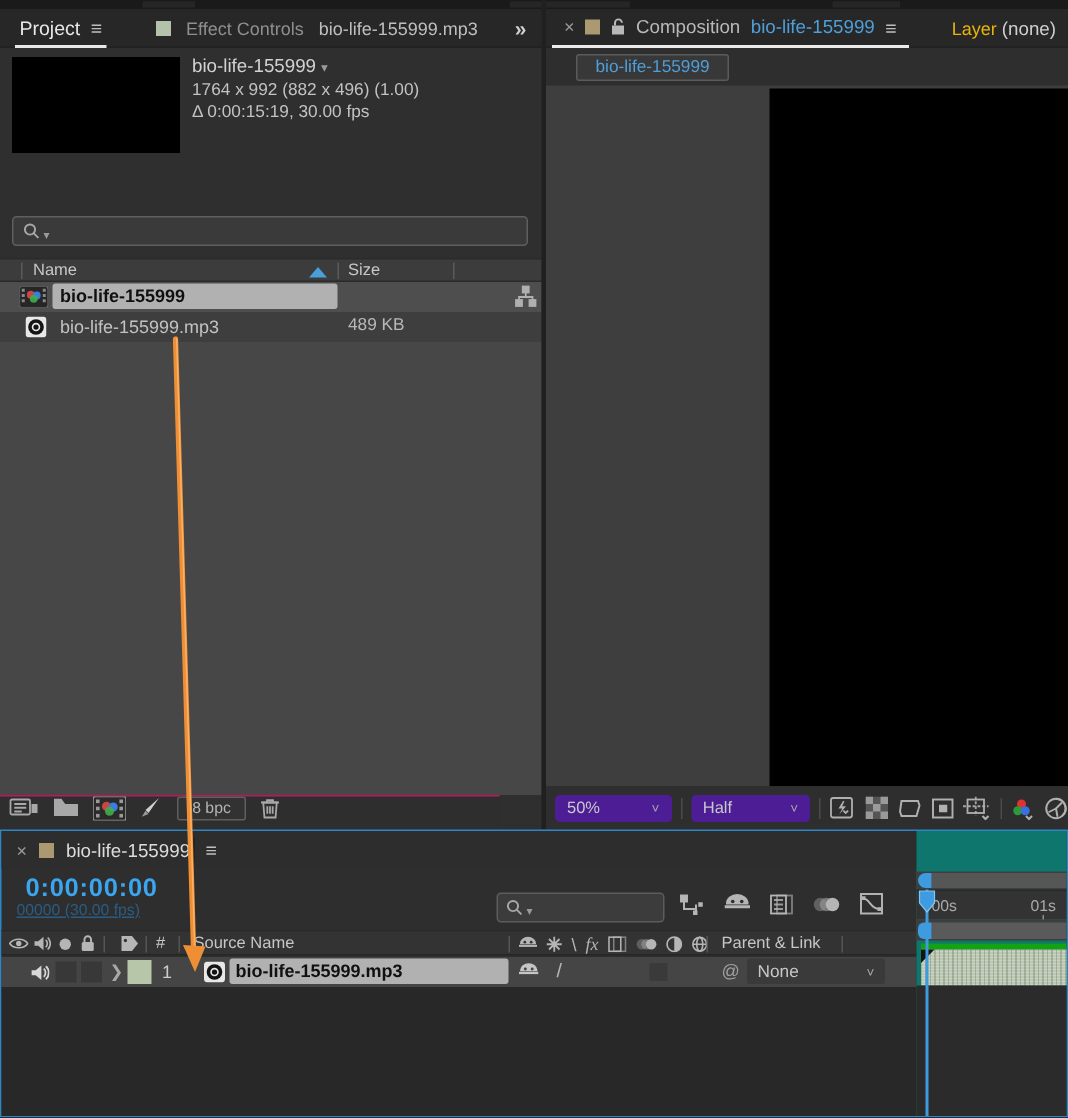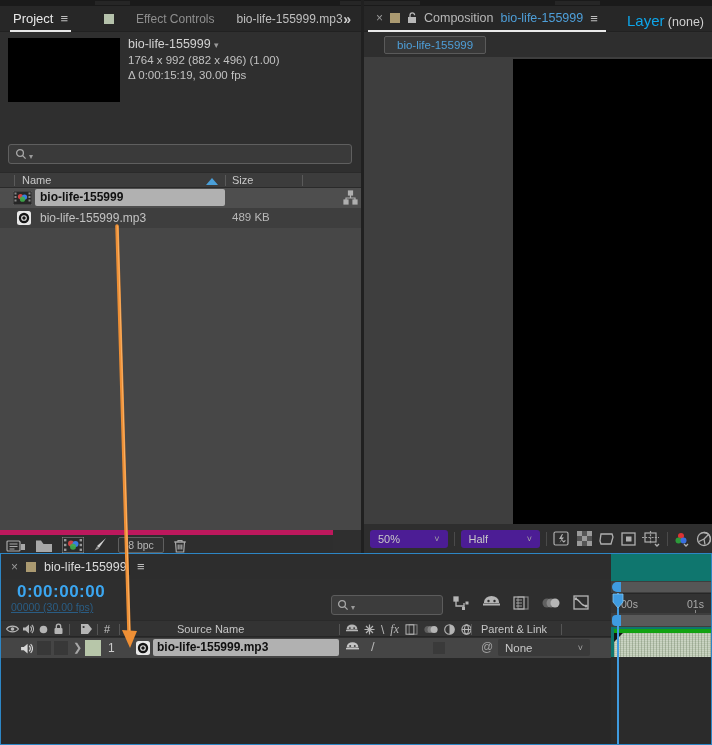--- a/index.html
+++ b/index.html
@@ -16,21 +16,21 @@
   
   .top-sliver { left:0; top:0; width:712px; height:6px; background:#1a1a1a; }
   .top-sliver .seg { position:absolute; top:1px; height:4px; background:#262626; }
 
   
   .left-panel { left:0; top:6px; width:361px; height:547px; background:#2f2f2f; }
   .lp-tabbar { position:absolute; left:0; top:0; width:100%; height:26px; background:#272727; border-bottom:1px solid #212121; }
   .project-tab { position:absolute; left:10px; top:0; height:26px; display:flex; align-items:center; gap:7px; border-bottom:2px solid #e8e8e8; padding:0 3px; }
   .project-tab .lbl { color:#e8e8e8; font-size:13px; }
   .menu-glyph { color:#bdbdbd; font-size:13px; }
-  .ec-tab { position:absolute; left:104px; top:0; height:26px; display:flex; align-items:center; gap:22px; }
+  .ec-tab { position:absolute; left:104px; top:0; height:26px; display:flex; align-items:center; gap:10px; }
   .sq-icon { width:10px; height:10px; display:inline-block; }
   .sq-sage { background:#b5c2ab; }
   .sq-tan { background:#ab9a71; }
   .ec-label { color:#8f8f8f; font-size:12px; }
   .ec-file { color:#bfbfbf; font-size:12px; }
   .overflow-btn { position:absolute; right:10px; top:5px; color:#cfcfcf; font-size:14px; font-weight:bold; }
 
   .thumb { position:absolute; left:8px; top:32px; width:112px; height:64px; background:#000; }
   .info-block { position:absolute; left:128px; top:31px; line-height:15px; }
   .info-name { color:#d2d2d2; font-size:12.5px; }
@@ -46,35 +46,35 @@
   .hdr-size { position:absolute; left:232px; top:1px; }
   .sort-tri { position:absolute; left:206px; top:5px; width:0; height:0; border-left:6px solid transparent; border-right:6px solid transparent; border-bottom:7px solid #4a9fd8; }
 
   .prow1 { position:absolute; left:0; top:182px; width:361px; height:20px; background:#4e4e4e; }
   .prow2 { position:absolute; left:0; top:202px; width:361px; height:20px; background:#3e3e3e; }
   .name-hilite { position:absolute; left:35px; top:1px; width:190px; height:17px; background:#b1b1b1; border-radius:2px; color:#101010; font-size:12px; font-weight:bold; line-height:17px; padding-left:5px; }
   .prow2 .fname { position:absolute; left:40px; top:3px; color:#c2c2c2; font-size:12px; }
   .prow2 .fsize { position:absolute; left:232px; top:3px; color:#b8b8b8; font-size:11.5px; }
   .list-empty { position:absolute; left:0; top:222px; width:361px; height:302px; background:#474747; }
 
-  .lp-footer { position:absolute; left:0; top:524px; width:333px; height:23px; background:#2e2e2e; border-top:5px solid #be185d; display:flex; align-items:flex-end; gap:9px; padding-left:6px; }
+  .lp-footer { position:absolute; left:0; top:524px; width:333px; height:23px; background:#2e2e2e; border-top:1px solid #be185d; display:flex; align-items:flex-start; gap:9px; padding-left:6px; }
   .bpc-btn { width:46px; height:16px; border:1px solid #5f5f5f; border-radius:2px; color:#b5b5b5; font-size:10.5px; text-align:center; line-height:15px; background:#323232; }
 
   
   .v-divider { left:361px; top:0; width:3px; height:553px; background:#202020; }
 
   
   .comp-panel { left:364px; top:6px; width:348px; height:547px; background:#2f2f2f; }
   .cp-tabbar { position:absolute; left:0; top:0; width:100%; height:26px; background:#272727; border-bottom:1px solid #212121; }
   .comp-tab { position:absolute; left:4px; top:0; height:26px; display:flex; align-items:center; gap:7px; padding:0 8px; border-bottom:2px solid #eaeaea; }
   .close-x { color:#9a9a9a; font-size:12px; }
   .comp-word { color:#b8b8b8; font-size:12.5px; }
   .comp-name-blue { color:#4e9fd9; font-size:12.5px; }
   .layer-group { position:absolute; right:8px; top:6px; }
-  .layer-word { color:#0ea5e9; font-size:15px; }
+  .layer-word { color:#eab308; font-size:12px; }
   .layer-none { color:#cfcfcf; font-size:12.5px; }
 
   .crumb-strip { position:absolute; left:0; top:27px; width:100%; height:24px; background:#2e2e2e; }
   .crumb-btn { position:absolute; left:20px; top:3px; height:18px; padding:0 12px; border:1px solid #5a5a5a; border-radius:2px; background:#383838; color:#4e9fd9; font-size:11.5px; line-height:16px; }
 
   .viewer { position:absolute; left:0; top:51px; width:348px; height:467px; background:#3e3e3e; }
   .comp-black { position:absolute; left:149px; top:2px; width:199px; height:465px; background:#000; }
 
   .cp-bottom { position:absolute; left:0; top:518px; width:348px; height:29px; background:#2e2e2e; display:flex; align-items:center; padding-left:6px; gap:6px; }
   .dd { height:18px; background:#4c1d95; border-radius:3px; display:flex; align-items:center; justify-content:space-between; padding:0 8px; color:#c8c8c8; font-size:11px; }
@@ -93,21 +93,21 @@
 
   .tc-big { position:absolute; left:16px; top:28px; color:#3ba6f0; font-size:17px; font-weight:bold; letter-spacing:0.5px; }
   .tc-sub { position:absolute; left:10px; top:47px; color:#2a5d84; font-size:10.5px;text-decoration:underline; }
 
   .tl-search { position:absolute; left:330px; top:41px; width:112px; height:20px; background:#3c3c3c; border:1px solid #5c5c5c; border-radius:3px; display:flex; align-items:center; padding:0 5px; gap:2px; }
   .tl-search .caret-down{ font-size:8px; margin-top:4px; }
   .tl-icons { position:absolute; left:452px; top:41px; display:flex; align-items:center; gap:13px; }
 
   .col-hdr { position:absolute; left:0; top:66px; width:610px; height:17px; background:#333333; border-top:1px solid #2a2a2a; border-bottom:1px solid #262626; font-size:11px; color:#c6c6c6; }
   .col-hdr .pipe { position:absolute; top:3px; width:1px; height:11px; background:#555; }
-  .src-name-lbl { position:absolute; left:128px; top:2px;margin-left:48px; }
+  .src-name-lbl { position:absolute; left:128px; top:2px; }
   .hash-lbl { position:absolute; left:103px; top:2px; }
   .parent-lbl { position:absolute; left:480px; top:2px; }
   .hdr-switches { position:absolute; left:345px; top:1px; display:flex; gap:6px; align-items:center; }
 
   .layer-row { position:absolute; left:0; top:84px; width:610px; height:20px; background:#454545; }
   .lr-chk { position:absolute; top:3px; width:14px; height:14px; background:#383838; }
   .lr-expander { position:absolute; left:72px; top:3px; color:#a8a8a8; font-size:11px; }
   .lr-label-swatch { position:absolute; left:84px; top:2px; width:16px; height:16px; background:#b7c6a9; }
   .lr-num { position:absolute; left:107px; top:3px; color:#cccccc; font-size:12px; }
   .lr-name-hilite { position:absolute; left:152px; top:1px; width:186px; height:17px; background:#b1b1b1; border-radius:2px; color:#101010; font-size:12px; font-weight:bold; line-height:17px; padding-left:4px; }

